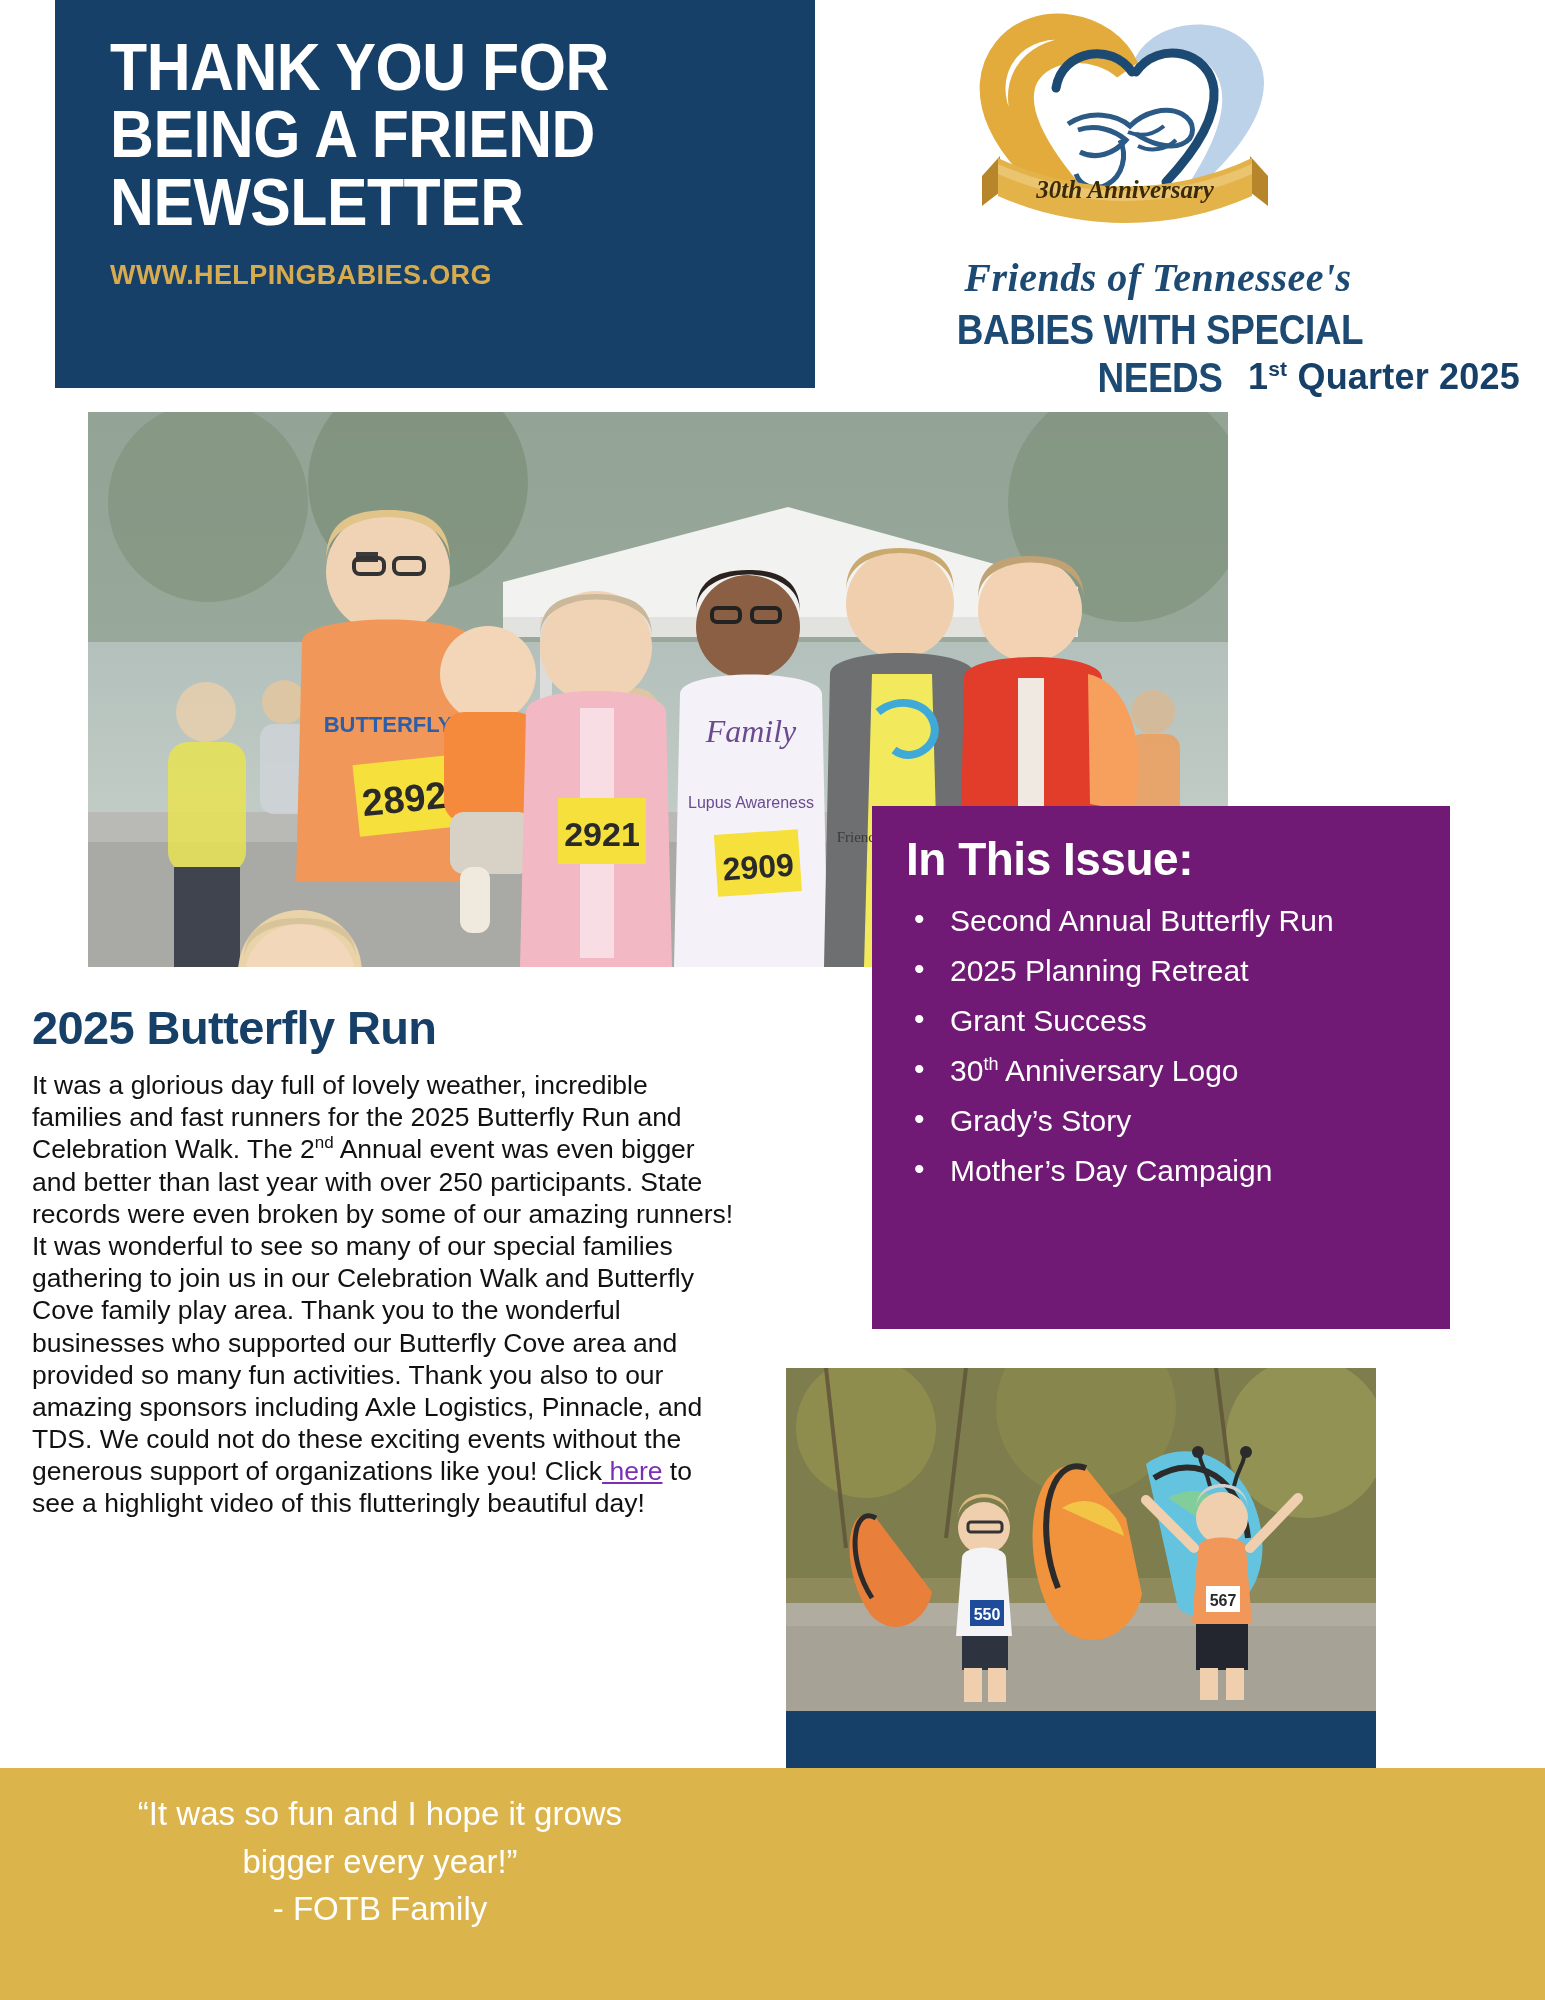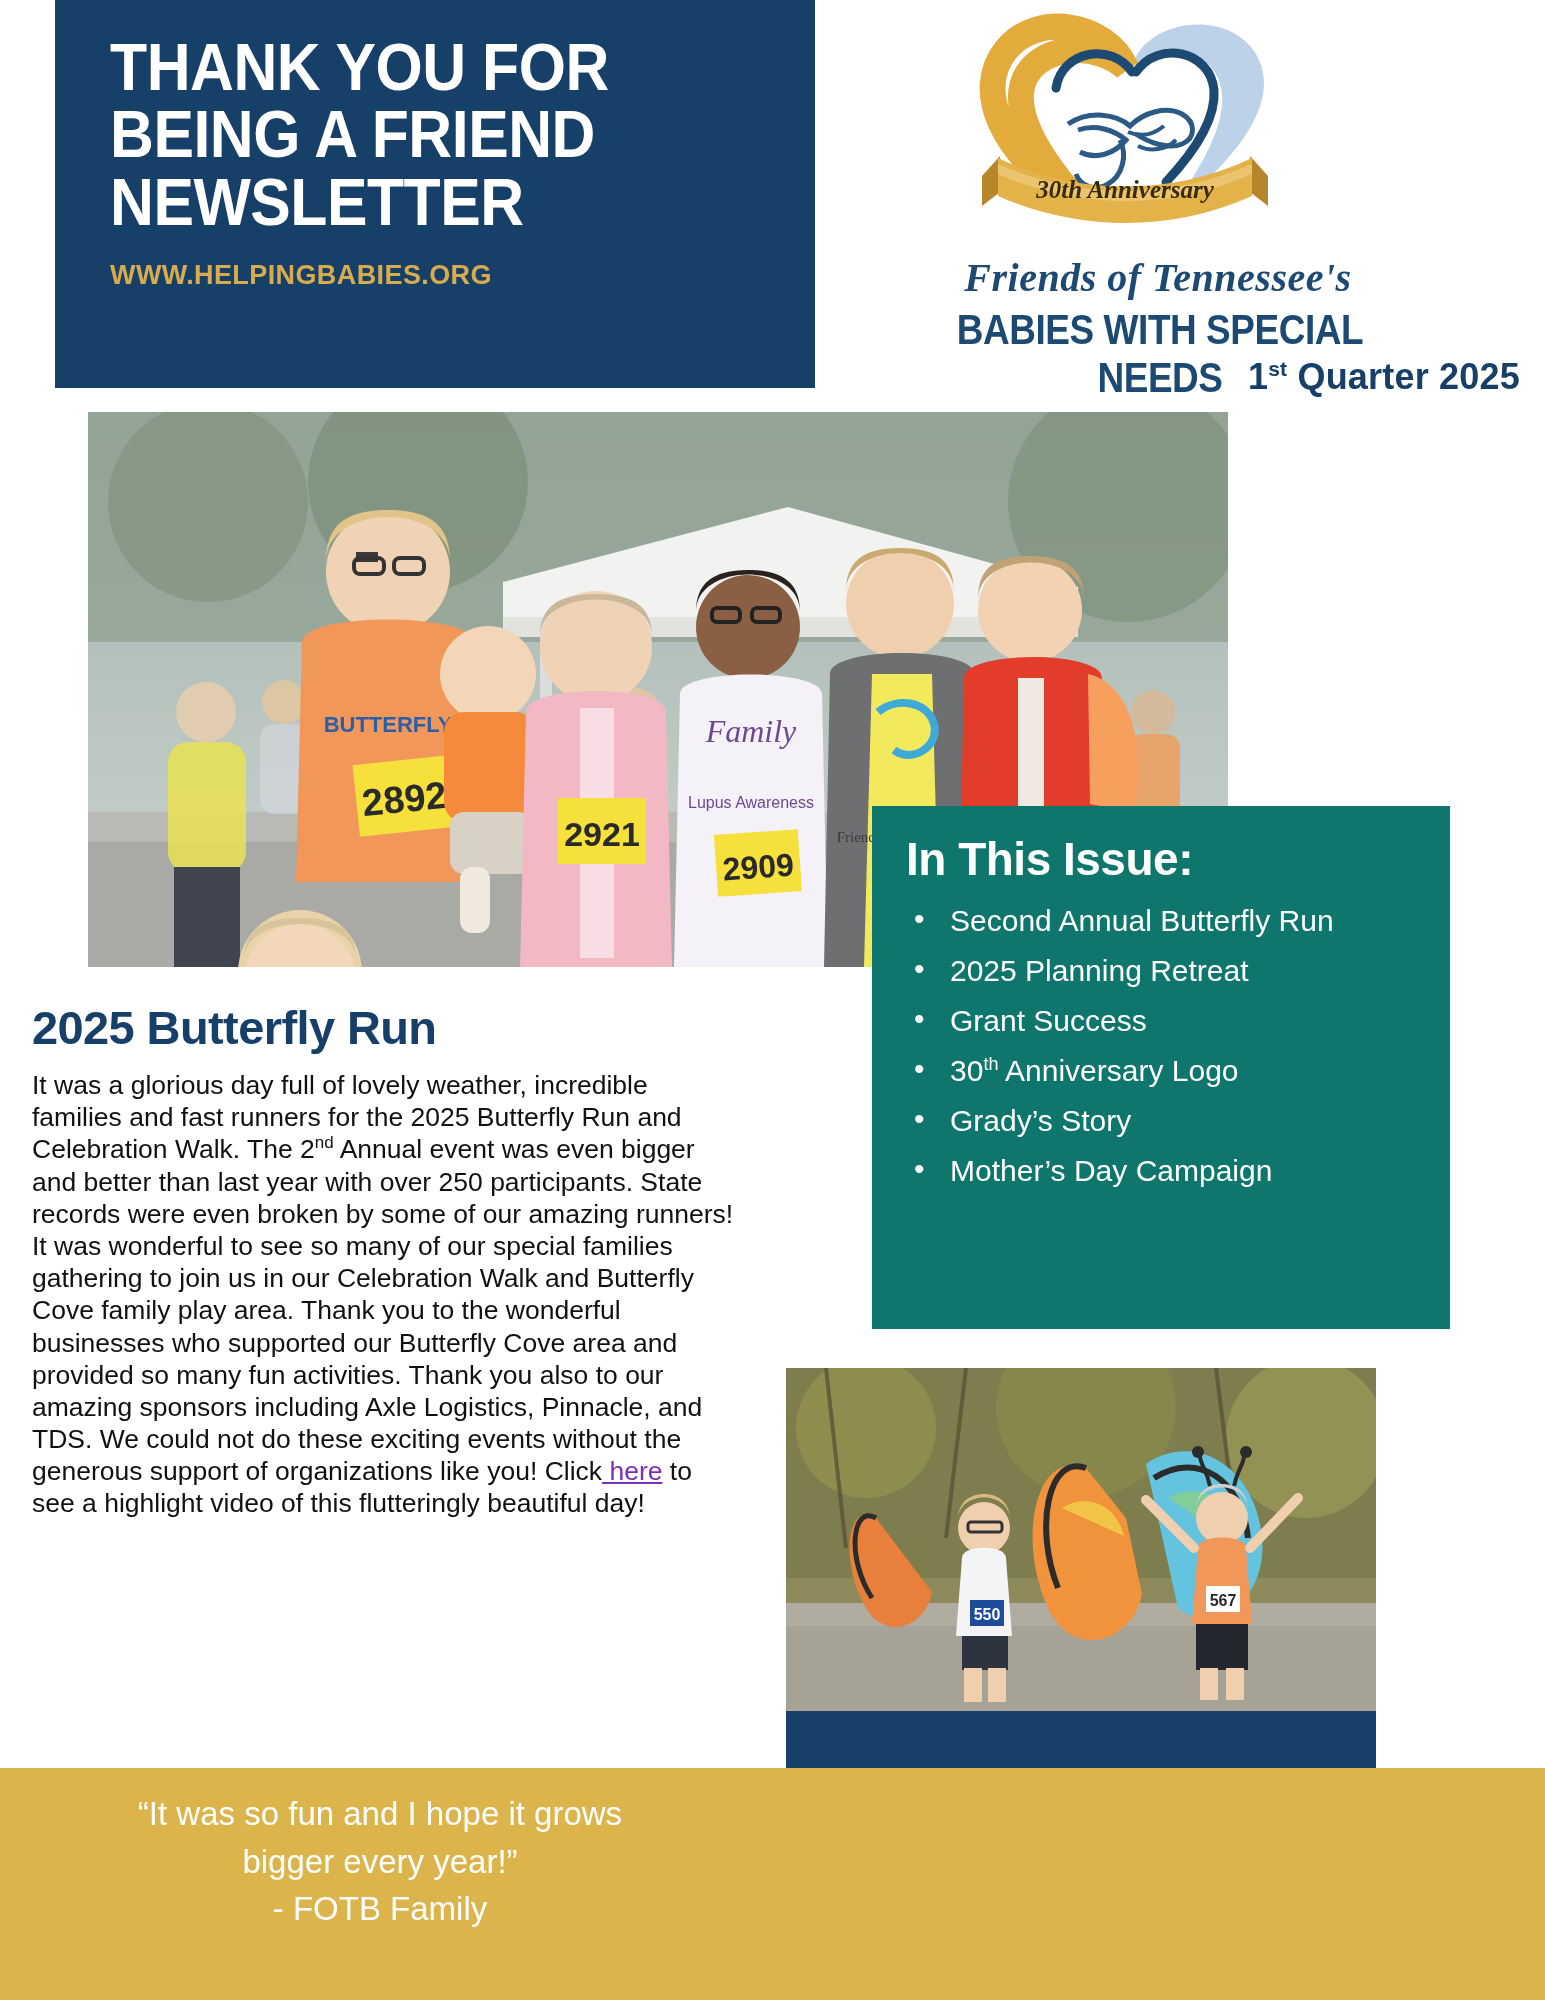--- a/index.html
+++ b/index.html
@@ -64,21 +64,21 @@
 
   
   .hero-photo{
     position:absolute; left:88px; top:412px; width:1140px; height:555px;
     overflow:hidden; background:#c4b5fd;
   }
 
   
   .issue-box{
     position:absolute; left:872px; top:806px; width:578px; height:523px;
-    background:#0f766e;
+    background:#701a75;
     padding:26px 34px 20px 34px;
   }
   .issue-title{
     color:#ffffff; font-weight:700; font-size:46px;
     letter-spacing:-0.5px; margin-bottom:14px;
   }
   .issue-list{ list-style:none; }
   .issue-list li{
     color:#ffffff; font-size:30px; line-height:1.40;
     padding-left:44px; position:relative; margin-bottom:8px;

